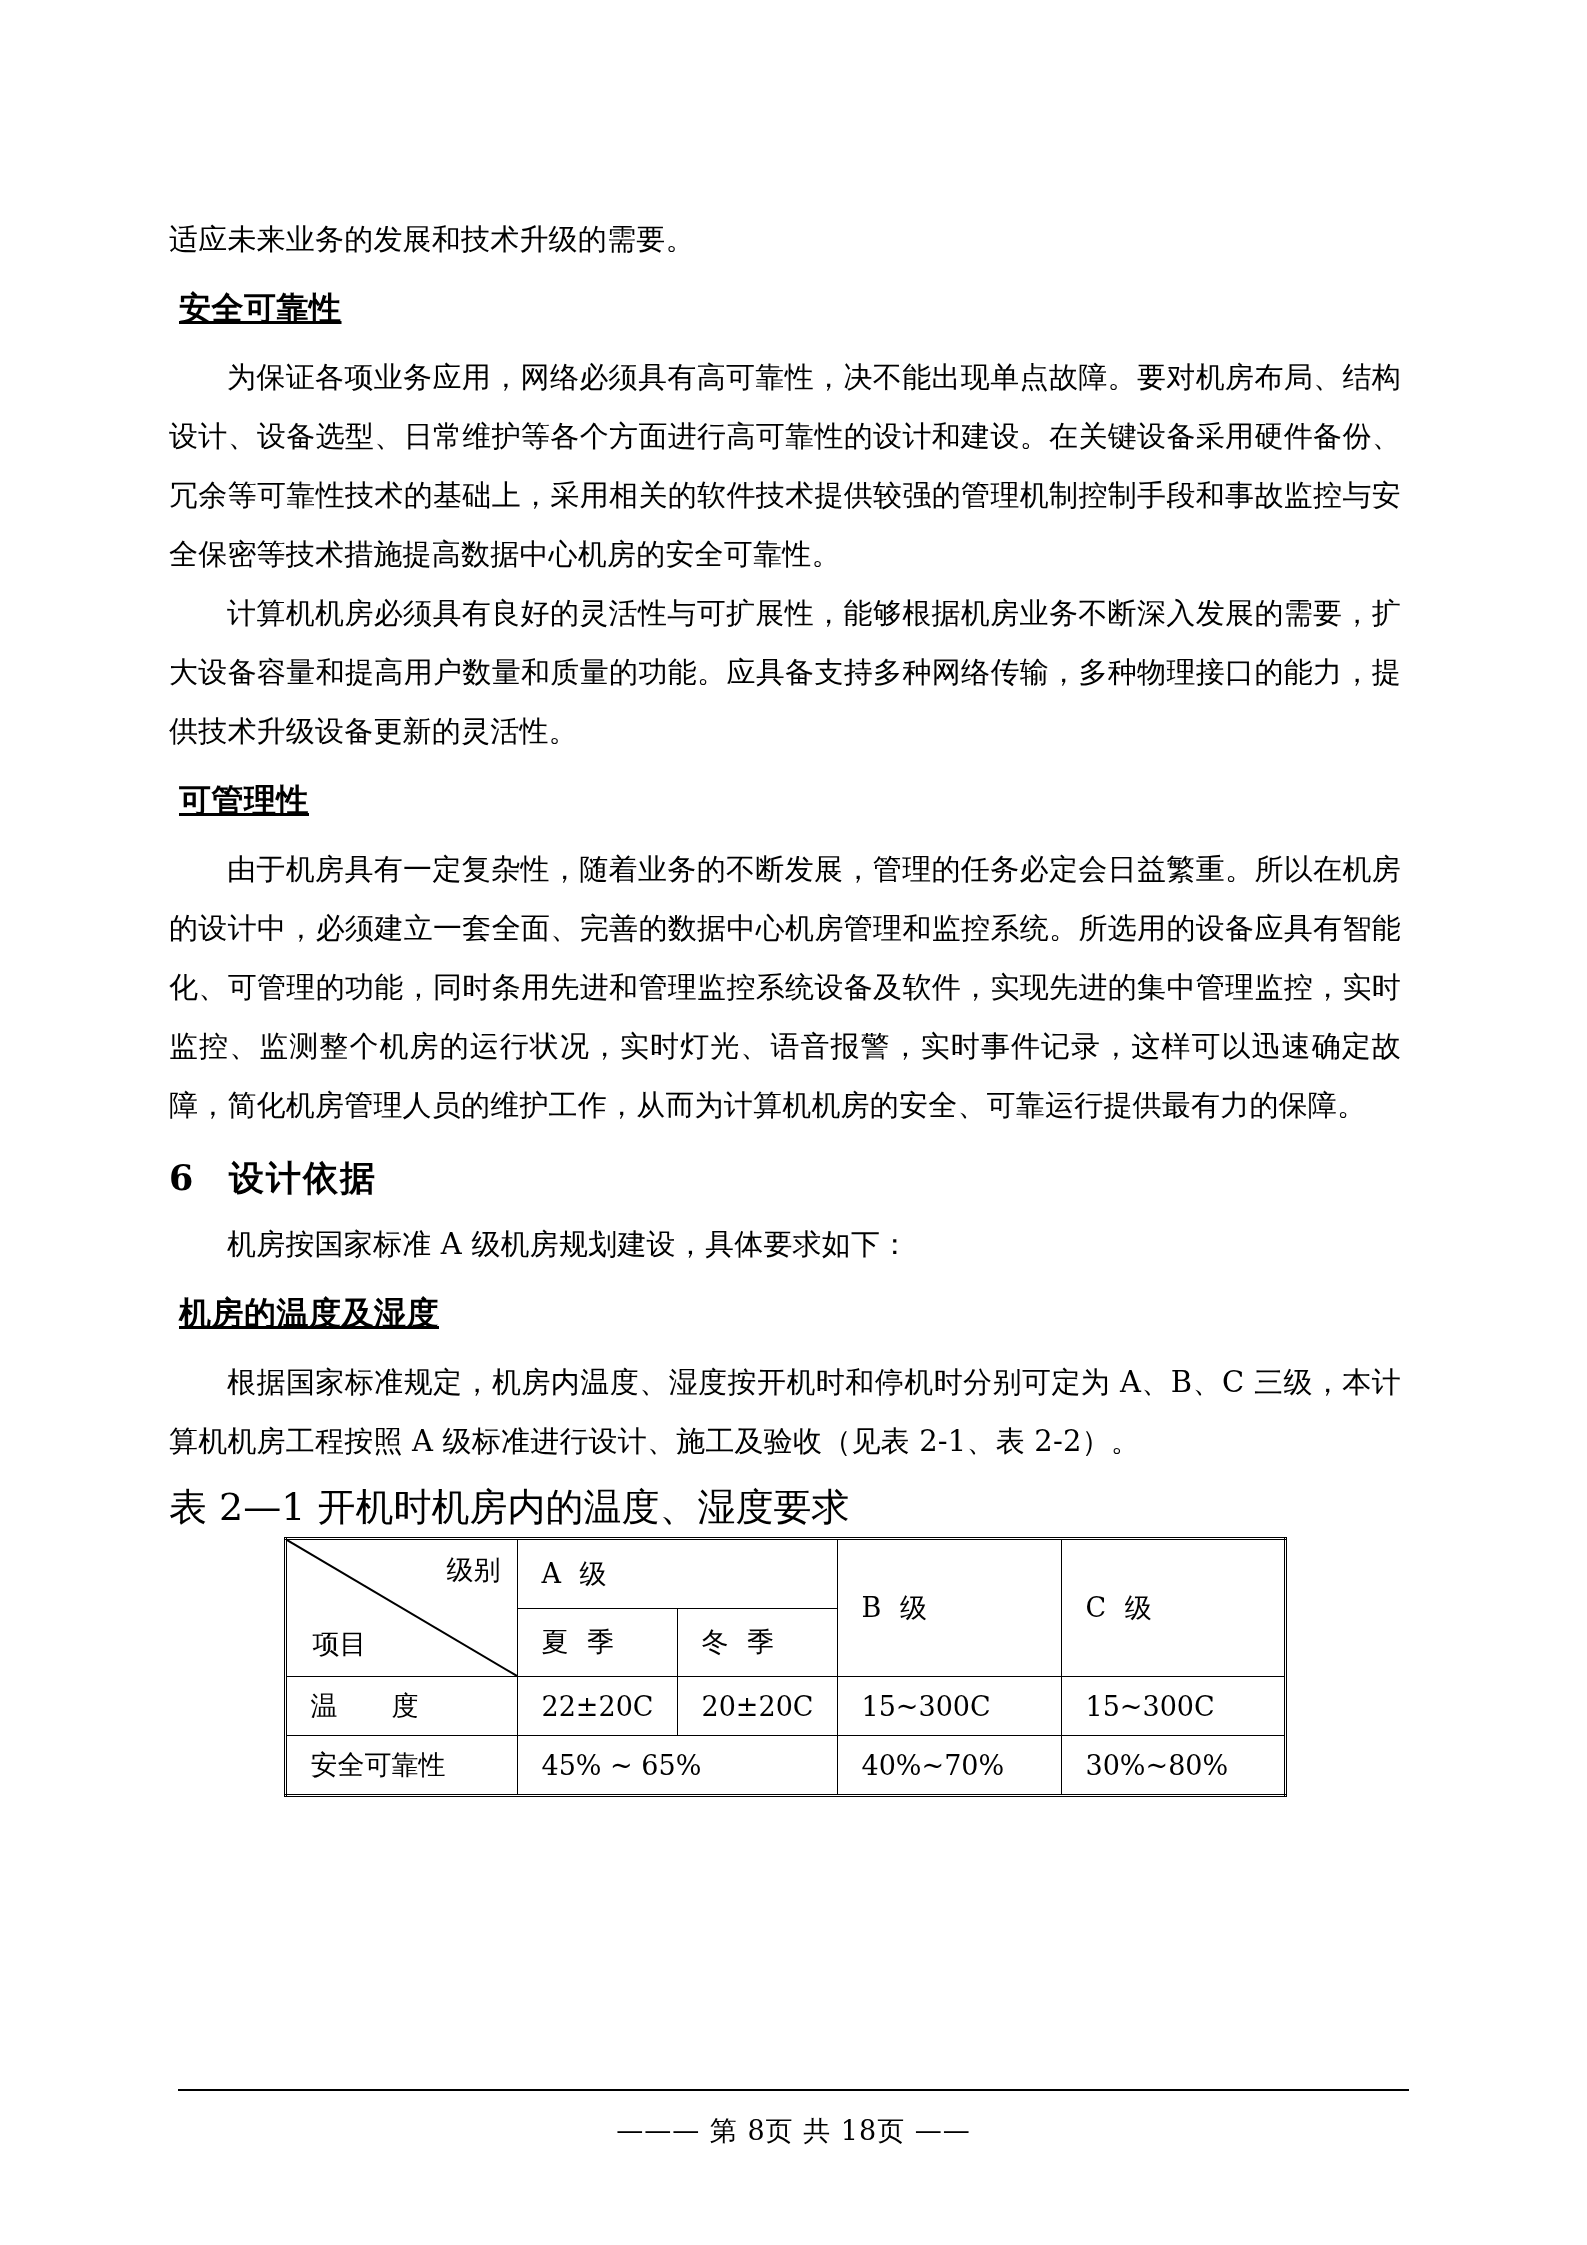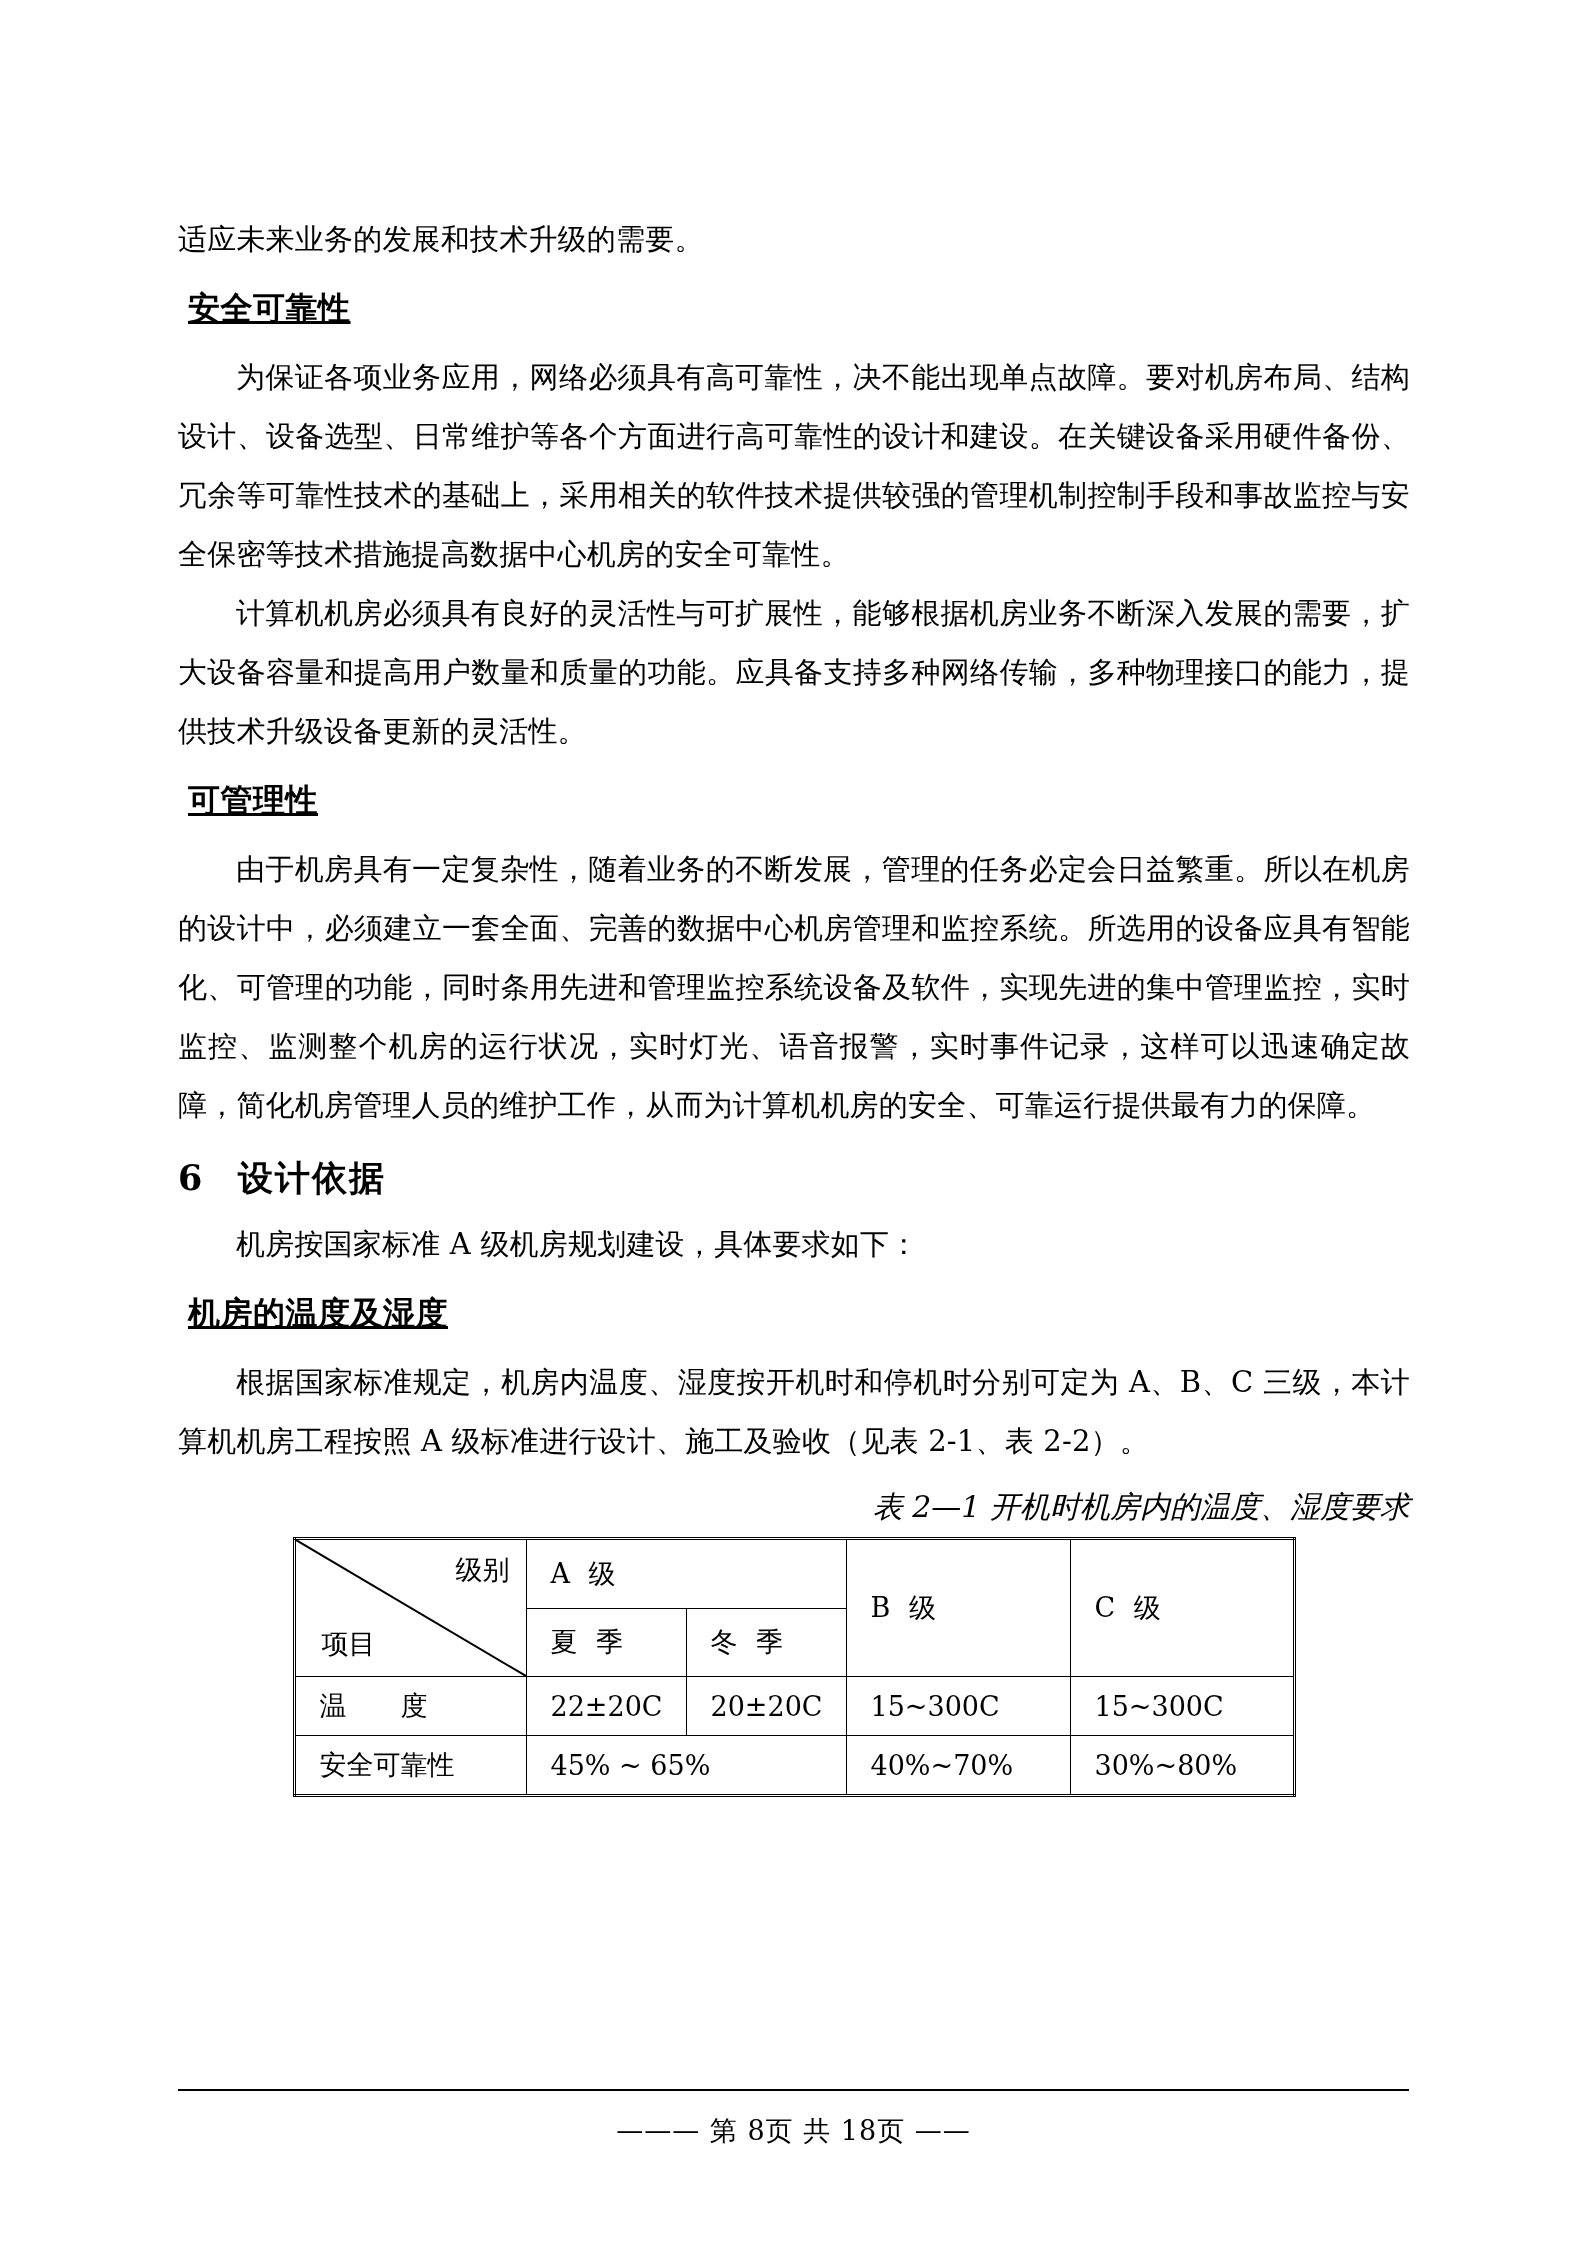--- a/index.html
+++ b/index.html
@@ -15,21 +15,21 @@
     position: relative;
     width: 1587px;
     height: 2245px;
     margin: 0 auto;
     background: #ffffff;
     box-sizing: border-box;
     overflow: hidden;
   }
   .content {
     position: absolute;
-    left: 178px;
+    left: 169px;
     top: 210px;
     width: 1232px;
   }
   
   .para {
     font-size: 29px;
     line-height: 59px;
     text-align: justify;
     text-justify: inter-ideograph;
     letter-spacing: 0.2px;
@@ -60,25 +60,24 @@
   .h1 .num {
     display: inline-block;
     width: 60px;
     flex: 0 0 60px;
   }
   .h1 .txt {
     letter-spacing: 2px;
   }
   
   .table-caption {
-    font-size: 30px;
+    font-size: 38px;
     line-height: 56px;
-    text-align: right;
+    text-align: left;
     margin: 8px 0 2px 0;
-    font-style: italic;
   }
   .tbl-wrap {
     display: flex;
     justify-content: center;
   }
   table.spec {
     border-collapse: collapse;
     width: 1000px;
     table-layout: fixed;
     font-size: 27px;

